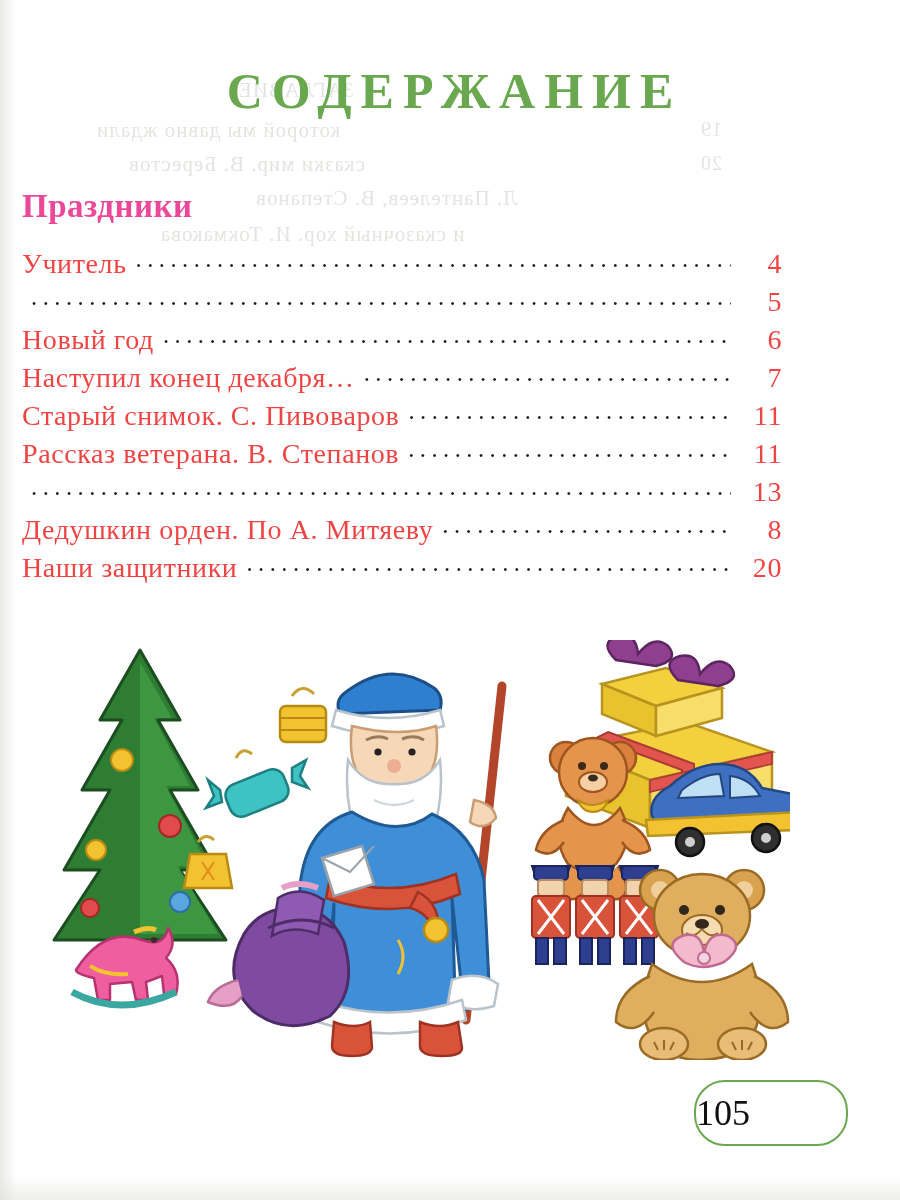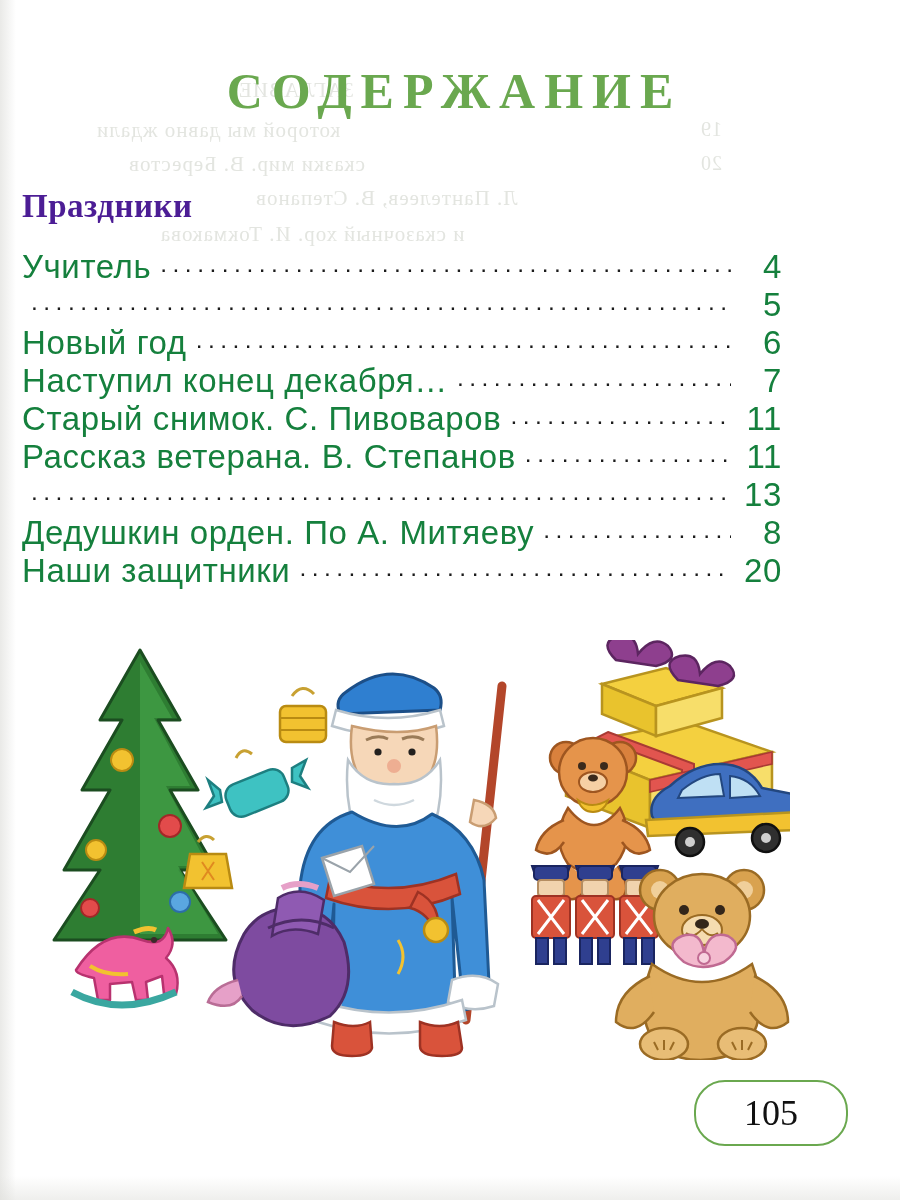--- a/index.html
+++ b/index.html
@@ -54,37 +54,37 @@
     text-indent: 9px;
   }
 
   .section-title {
     position: absolute;
     top: 188px;
     left: 22px;
     font-family: "Liberation Serif", serif;
     font-weight: bold;
     font-size: 33px;
-    color: #4c1d95;
+    color: #ec4899;
     letter-spacing: 0.5px;
   }
 
   .toc {
     position: absolute;
     top: 245px;
     left: 22px;
     width: 760px;
   }
   .toc-row {
     display: flex;
     align-items: baseline;
     height: 38px;
-    font-size: 33px;
-    color: #15803d;
-    font-family: Liberation Sans, sans-serif;
+    font-size: 28px;
+    color: #ef4444;
+    font-family: Liberation Serif, serif;
     letter-spacing: 0.6px;
   }
   .toc-label {
     white-space: nowrap;
   }
   .toc-leader {
     flex: 1 1 auto;
     position: relative;
     margin: 0 7px 0 9px;
     height: 1em;
@@ -117,21 +117,21 @@
   .page-number {
     position: absolute;
     right: 52px;
     bottom: 54px;
     width: 150px;
     height: 62px;
     border: 2px solid #6aa84f;
     border-radius: 31px;
     display: flex;
     align-items: center;
-    justify-content: center;
+    justify-content: flex-start;
     font-family: "Liberation Serif", serif;
     font-size: 36px;
     color: #111;
     background: #fff;
   }
   .edge-shadow-left {
     position: absolute;
     top: 0; left: 0;
     width: 16px; height: 1200px;
     background: linear-gradient(to right, #d8d8d4, rgba(255,255,255,0));

